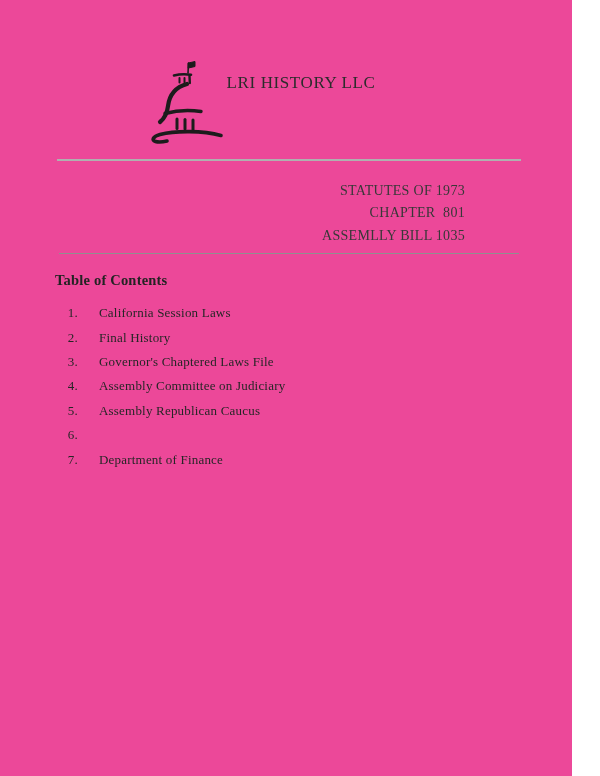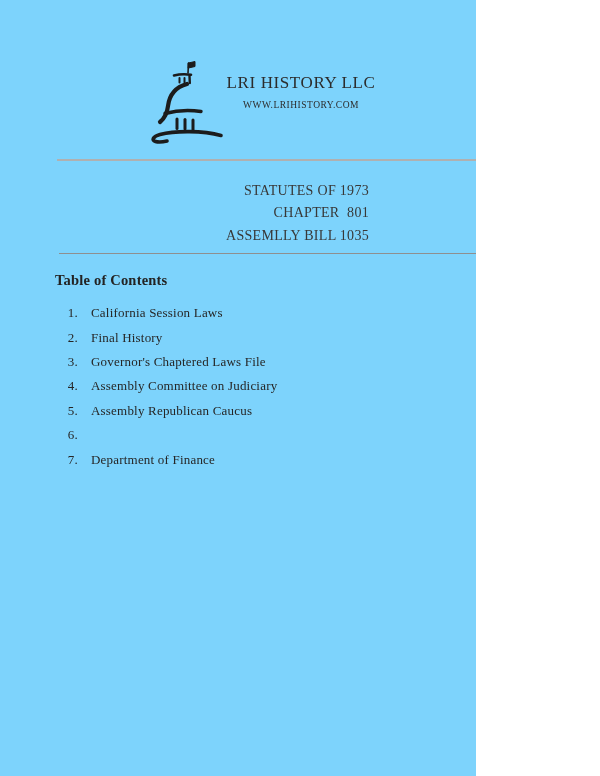--- a/index.html
+++ b/index.html
@@ -1,20 +1,20 @@
 <!DOCTYPE html>
 <html><head>
 <meta charset="utf-8">
 <style>
   html, body { margin: 0; padding: 0; background: #ffffff; }
   .page {
     position: relative;
-    width: 476px;
+    width: 572px;
     height: 776px;
-    background: #7dd3fc;
+    background: #ec4899;
     font-family: "Liberation Serif", serif;
     overflow: hidden;
   }
 
   
   .logo {
     position: absolute;
     left: 143px;
     top: 60px;
     width: 92px;
@@ -95,21 +95,21 @@
     height: 24.4px;
     font-size: 13px;
     color: #262626;
     letter-spacing: 0.2px;
   }
   .toc-num {
     width: 78px;
     text-align: right;
     flex: 0 0 78px;
   }
-  .toc-label { margin-left: 13px; }
+  .toc-label { margin-left: 21px; }
 </style>
 </head>
 <body>
 
 <div class="page">
 
   <div class="logo">
     <svg width="92" height="88" viewBox="0 0 92 88" xmlns="http://www.w3.org/2000/svg">
       <g stroke="#1c1c1c" fill="none" stroke-linecap="round">
 
@@ -131,21 +131,20 @@
         <path d="M42,59.5 L42,69" stroke-width="3"></path>
         <path d="M50,60 L50,69.5" stroke-width="3"></path>
 
         <path d="M78,75.5 C60,70.5 32,70.5 17,74.5 C10,76.5 8,80 12.5,81.5 C15,82.3 20,82 24,81" stroke-width="3.6"></path>
       </g>
     </svg>
   </div>
 
   <div class="company-block">
     <div class="company-name">LRI HISTORY LLC</div>
-    <div class="contact-line">WWW.LRIHISTORY.COM</div>
   </div>
 
   <div class="rule-top"></div>
 
   <div class="statute-block">
     <div class="statute-line">STATUTES OF 1973</div>
     <div class="statute-line">CHAPTER  801</div>
     <div class="statute-line">ASSEMLLY BILL 1035</div>
   </div>
 

